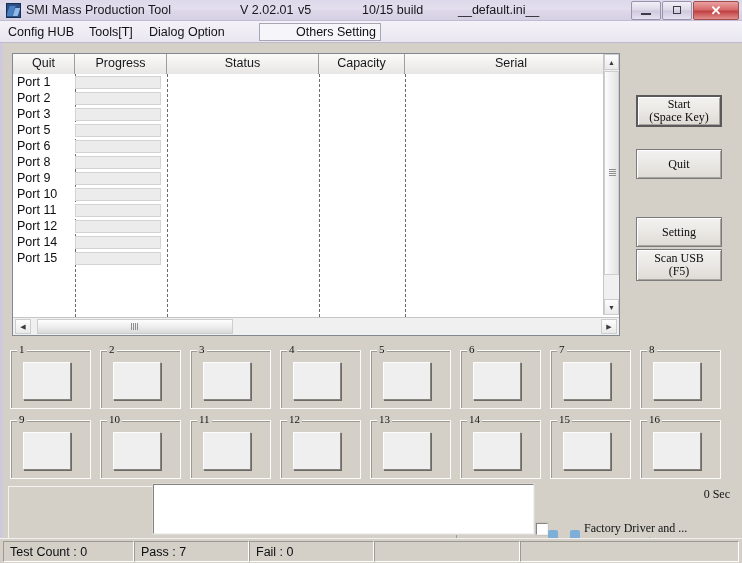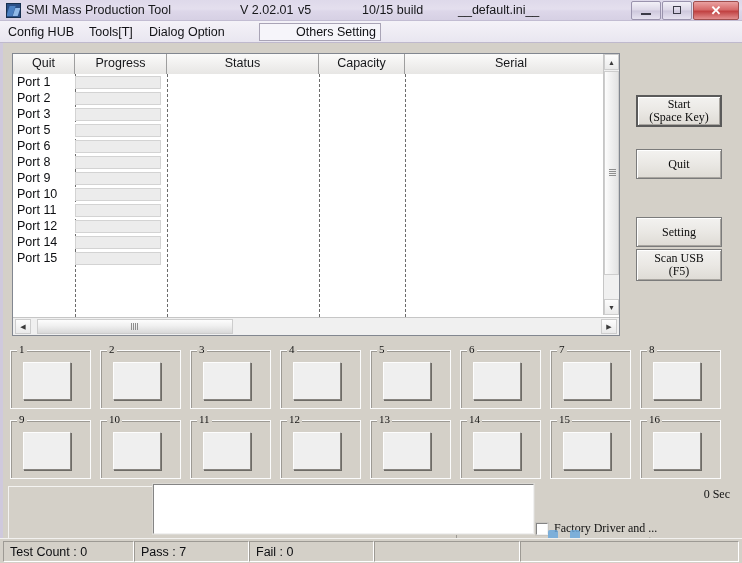--- a/index.html
+++ b/index.html
@@ -407,20 +407,21 @@
     border-bottom: 1px solid #f1f1f1;
     outline: 1px solid #c9c6c0;
     box-sizing: border-box;
     margin-right: 6px;
   }
   .chklabel {
     font-family: "Liberation Serif", serif;
     font-size: 12px;
     color: #111;
     white-space: nowrap;
+    margin-left: 30px;
   }
 
   
   .statusbar {
     position: absolute;
     left: 0; bottom: 0;
     width: 742px; height: 25px;
     background: #d4d0c8;
     border-top: 1px solid #f2f1ef;
     box-sizing: border-box;

